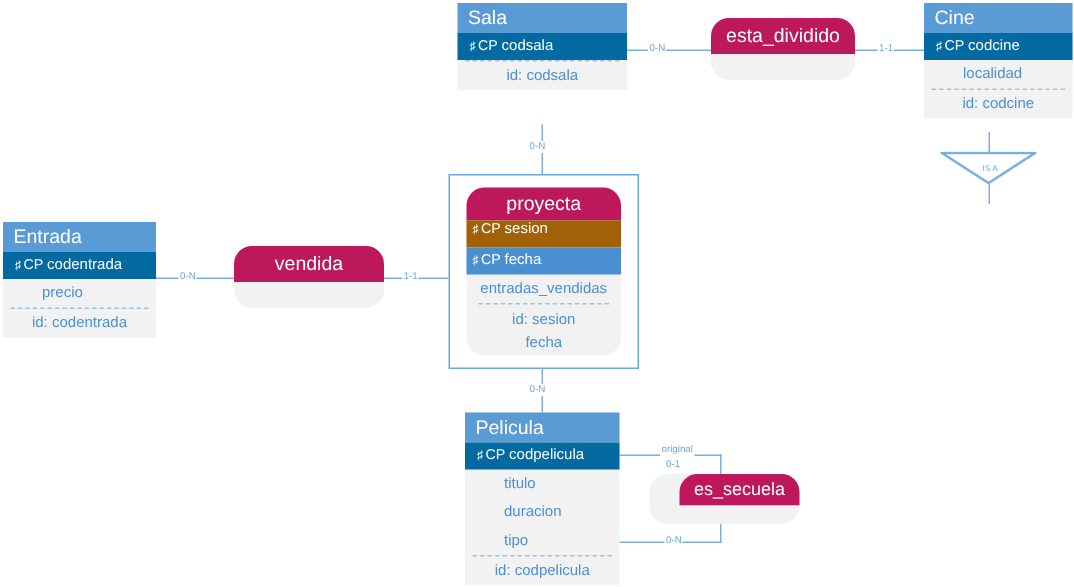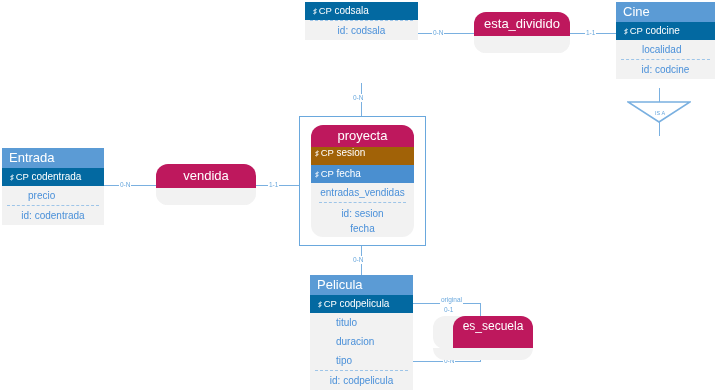--- a/index.html
+++ b/index.html
@@ -204,20 +204,21 @@
   <span class="card" style="left:585px; top:29px;">1-1</span>
   <span class="card" style="left:352px; top:94px;">0-N</span>
   <span class="card" style="left:119px; top:181px;">0-N</span>
   <span class="card" style="left:268px; top:181px;">1-1</span>
   <span class="card" style="left:352px; top:256px;">0-N</span>
   <span class="rolelabel" style="left:440px; top:296px;">original</span>
   <span class="card" style="left:443px; top:306px;">0-1</span>
   <span class="card" style="left:443px; top:357px;">0-N</span>
 
   <div class="entity" style="left:305px; top:2px; width:113px;">
+    <div class="title">Sala</div>
     <div class="keyrow">
       <span class="kglyph">♯</span><span>CP</span>
       <span class="kname">codsala</span>
     </div>
     <div class="sep"></div>
     <div class="idrow">id: codsala</div>
   </div>
 
   <div class="entity" style="left:616px; top:2px; width:99px;">
     <div class="title">Cine</div>
@@ -259,21 +260,21 @@
     <div class="rtitle" style="height:24px; line-height:24px;">esta_dividido</div>
     <div class="rbody" style="height:17px;"></div>
   </div>
 
   <div class="rel" style="left:156px; top:164px; width:100px; height:41px;">
     <div class="rtitle" style="height:24px; line-height:24px;">vendida</div>
     <div class="rbody" style="height:17px;"></div>
   </div>
 
   <div class="rel" style="left:433px; top:316px; width:100px; height:33px;">
-    <div class="rtitle" style="height:32px; line-height:21px; font-size:12px;margin-left:20px;">es_secuela</div>
+    <div class="rtitle" style="height:21px; line-height:21px; font-size:12px;margin-left:20px;">es_secuela</div>
     <div class="rbody" style="height:12px;"></div>
   </div>
 
   <div class="frame" style="left:299px; top:116px; width:127px; height:130px;"></div>
 
   <div class="rel" style="left:311px; top:125px; width:103px; height:112px;">
     <div class="rtitle" style="height:22px; line-height:22px;">proyecta</div>
     <div class="keyrow" style="background:#a16207; color:#fff; font-size:9.5px; line-height:11px; height:18px; padding-left:4px; white-space:nowrap;">
       <span class="kglyph" style="font-size:8px; letter-spacing:-0.3px; margin-right:2px;">♯</span><span>CP</span>
       <span class="kname" style="font-size:10px;">sesion</span>

